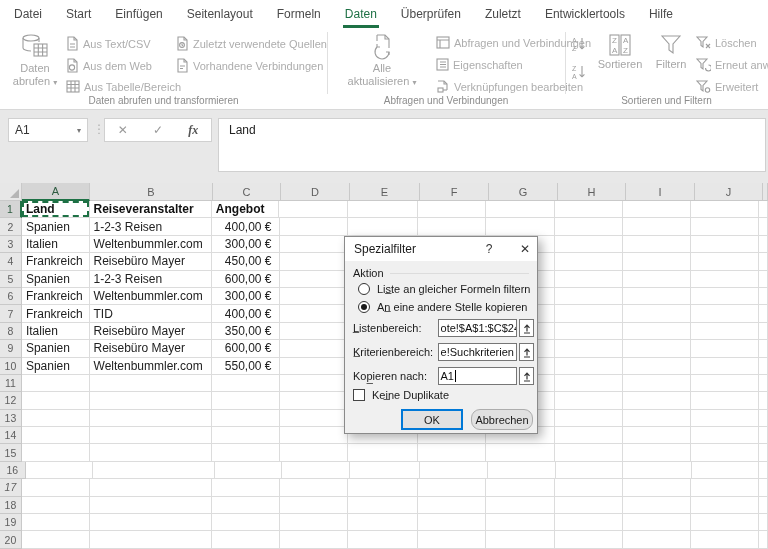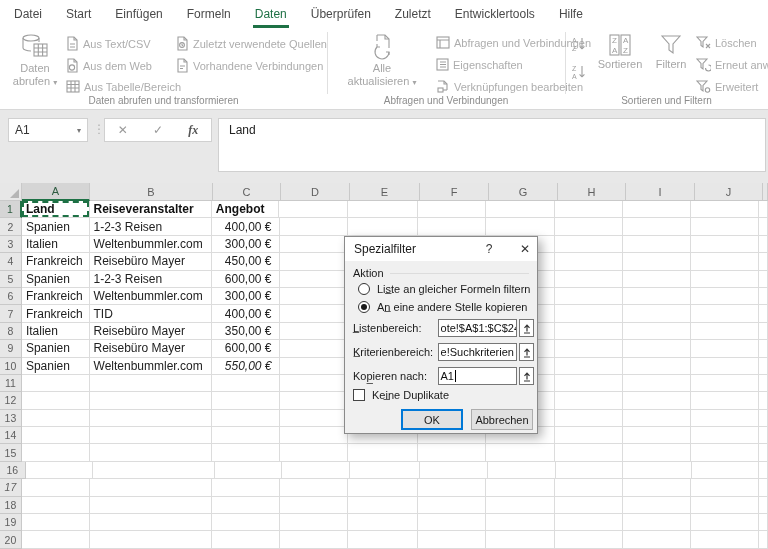--- a/index.html
+++ b/index.html
@@ -90,20 +90,21 @@
     display:flex; align-items:center; justify-content:center; }
   .btn.focus { border:2px solid #0078d7; }
 </style>
 </head>
 <body>
 
 <div class="tabbar" id="tabs">
     <div class="tab">Datei</div>
     <div class="tab">Start</div>
     <div class="tab">Einfügen</div>
+    <div class="tab">Seitenlayout</div>
     <div class="tab">Formeln</div>
     <div class="tab active">Daten</div>
     <div class="tab">Überprüfen</div>
     <div class="tab">Zuletzt</div>
     <div class="tab">Entwicklertools</div>
     <div class="tab">Hilfe</div>
   </div>
 
 <div class="ribbon">
   <div class="rb-sep" style="left:327px"></div>
@@ -437,21 +438,21 @@
       <div class="cell" style="width: 69px; height: 17.4px;"></div>
       <div class="cell" style="width: 68px; height: 17.4px;"></div>
       <div class="cell" style="width: 69px; height: 17.4px;"></div>
       <div class="cell" style="width: 68px; height: 17.4px;"></div>
       <div class="cell" style="width: 5px; height: 17.4px;"></div>
     </div>
     <div class="grow" style="height: 17.4px;">
       <div class="rhdr" style="width: 22px; height: 17.4px;">10</div>
       <div class="cell" style="width: 68px; height: 17.4px;">Spanien</div>
       <div class="cell" style="width: 123px; height: 17.4px;">Weltenbummler.com</div>
-      <div class="cell right" style="width: 68px; height: 17.4px; font-style: italic;">550,00 €</div>
+      <div class="cell right" style="width: 68px; height: 17.4px;">550,00 €</div>
       <div class="cell" style="width: 69px; height: 17.4px;"></div>
       <div class="cell" style="width: 70px; height: 17.4px;"></div>
       <div class="cell" style="width: 69px; height: 17.4px;"></div>
       <div class="cell" style="width: 69px; height: 17.4px;"></div>
       <div class="cell" style="width: 68px; height: 17.4px;"></div>
       <div class="cell" style="width: 69px; height: 17.4px;"></div>
       <div class="cell" style="width: 68px; height: 17.4px;"></div>
       <div class="cell" style="width: 5px; height: 17.4px;"></div>
     </div>
     <div class="grow" style="height: 17.4px;">
@@ -651,14 +652,14 @@
         </span>
       </div>
     </div>
 
   <div class="chk-row">
     <span class="chk"></span>
     <span>Kei̲ne Duplikate</span>
   </div>
 
   <div class="btn focus" style="left:56px;">OK</div>
-  <div class="btn" style="left:126px;">Abbrechen</div>
+  <div class="btn" style="left:126px;border-radius:9px;">Abbrechen</div>
 </div>
 
 </body></html>

